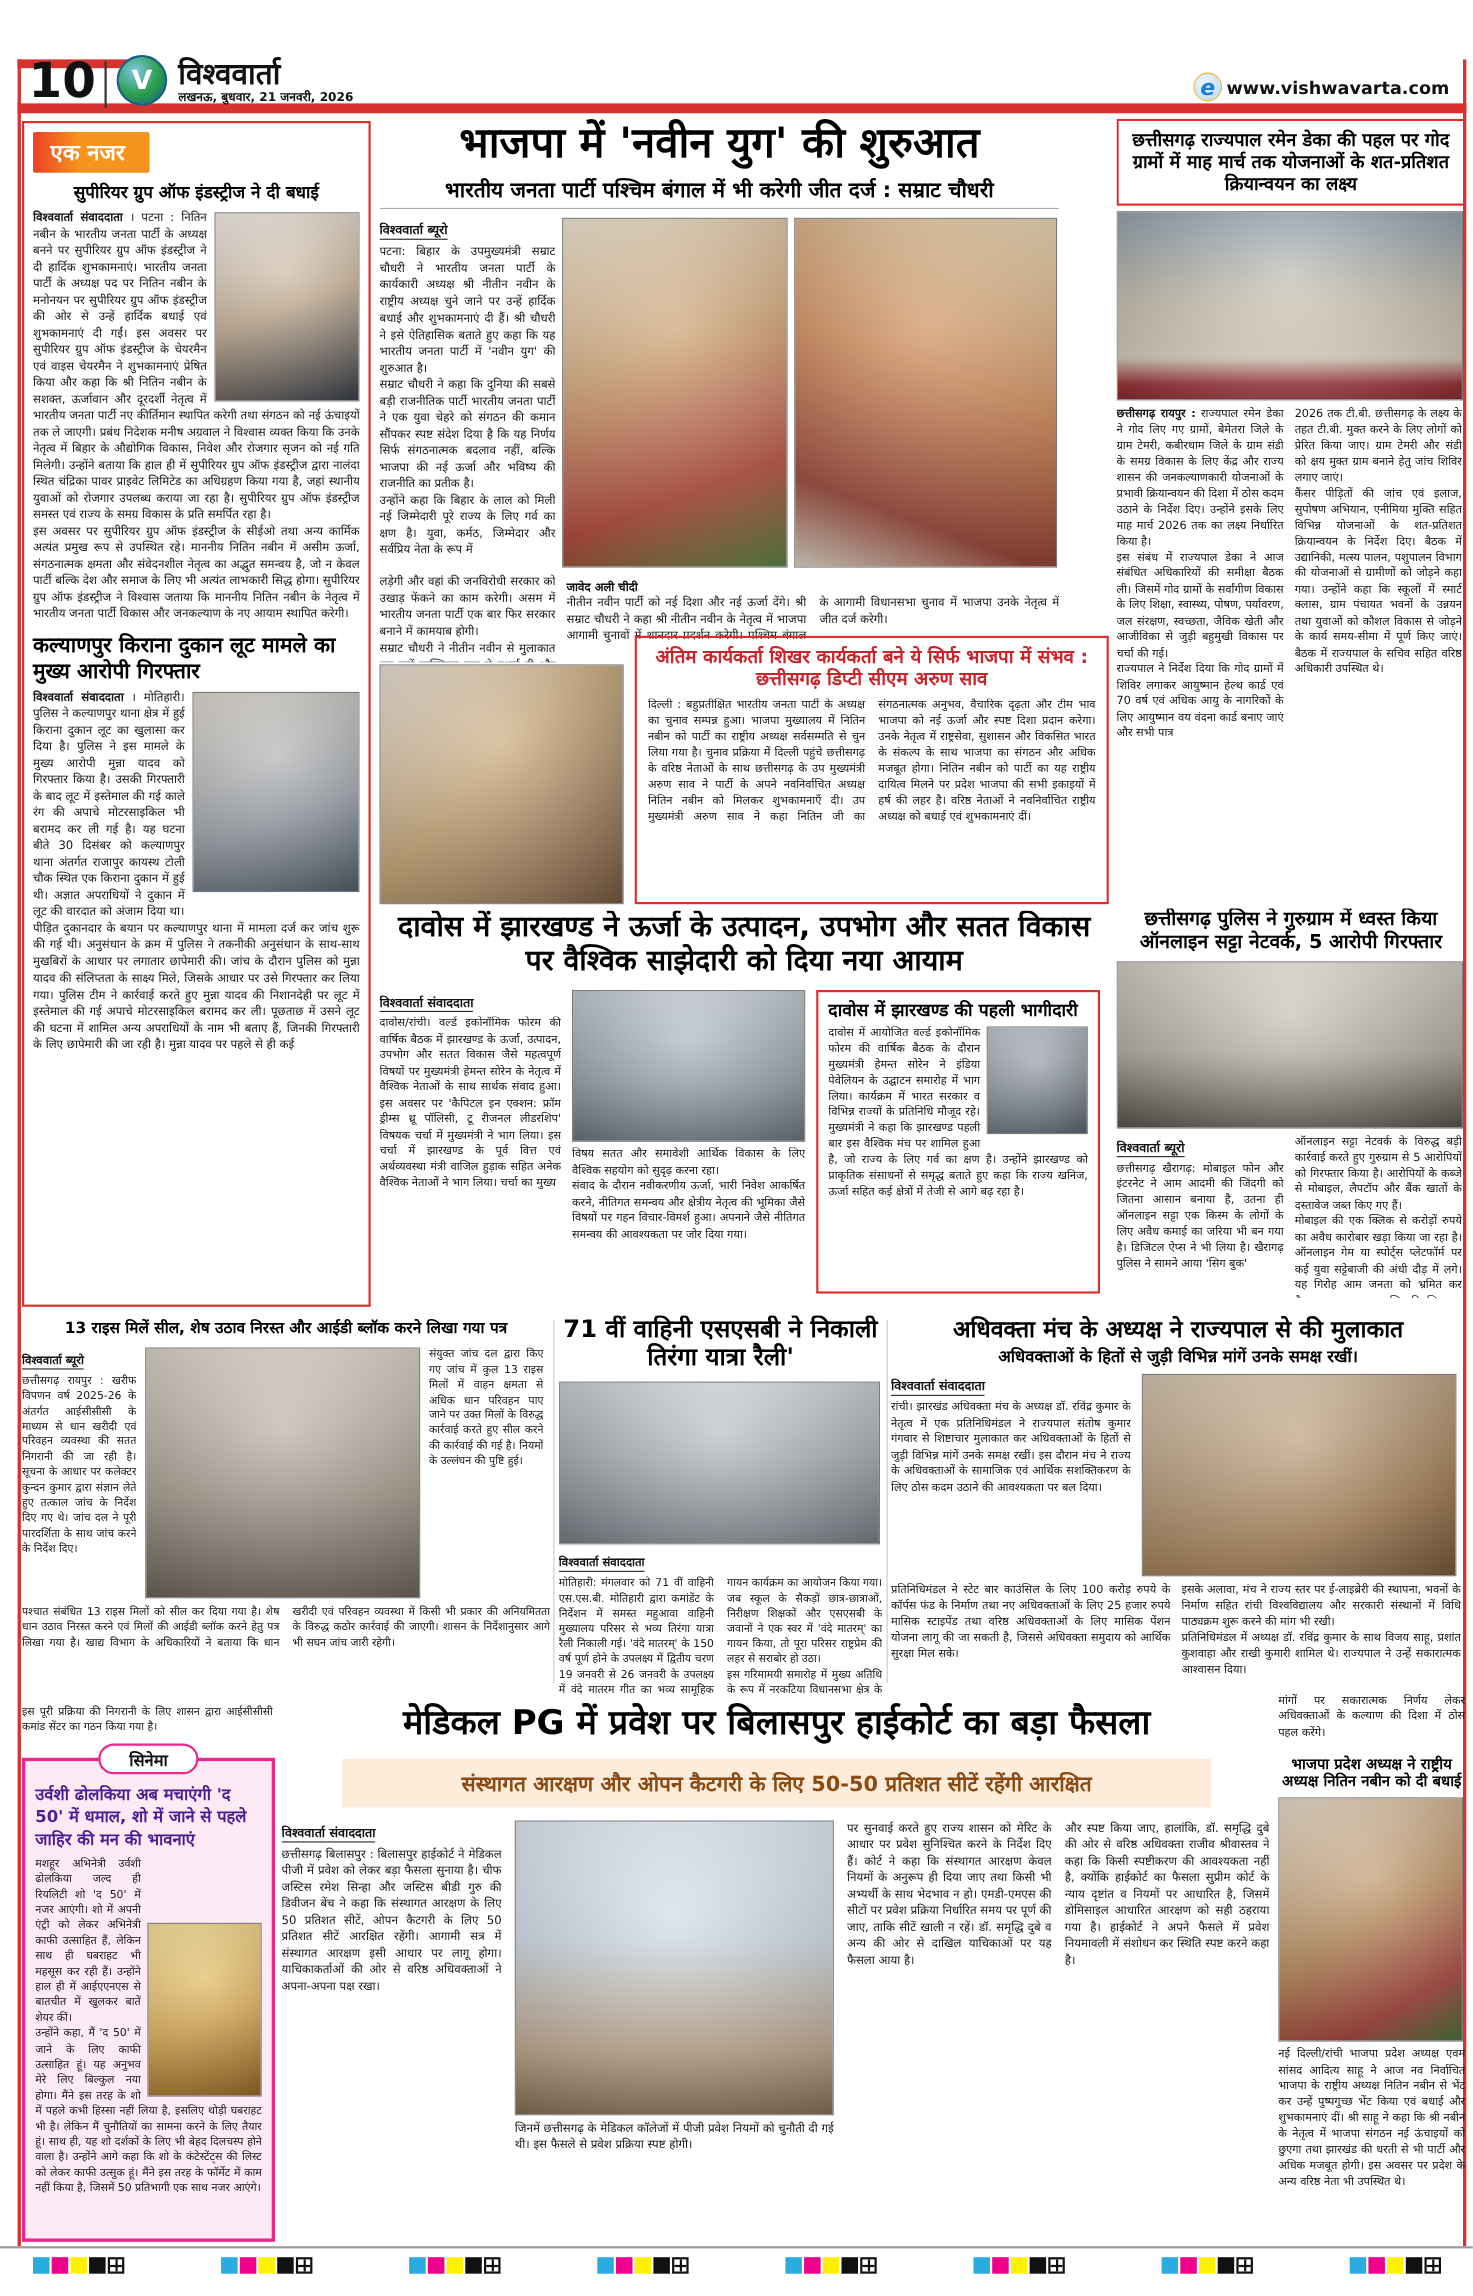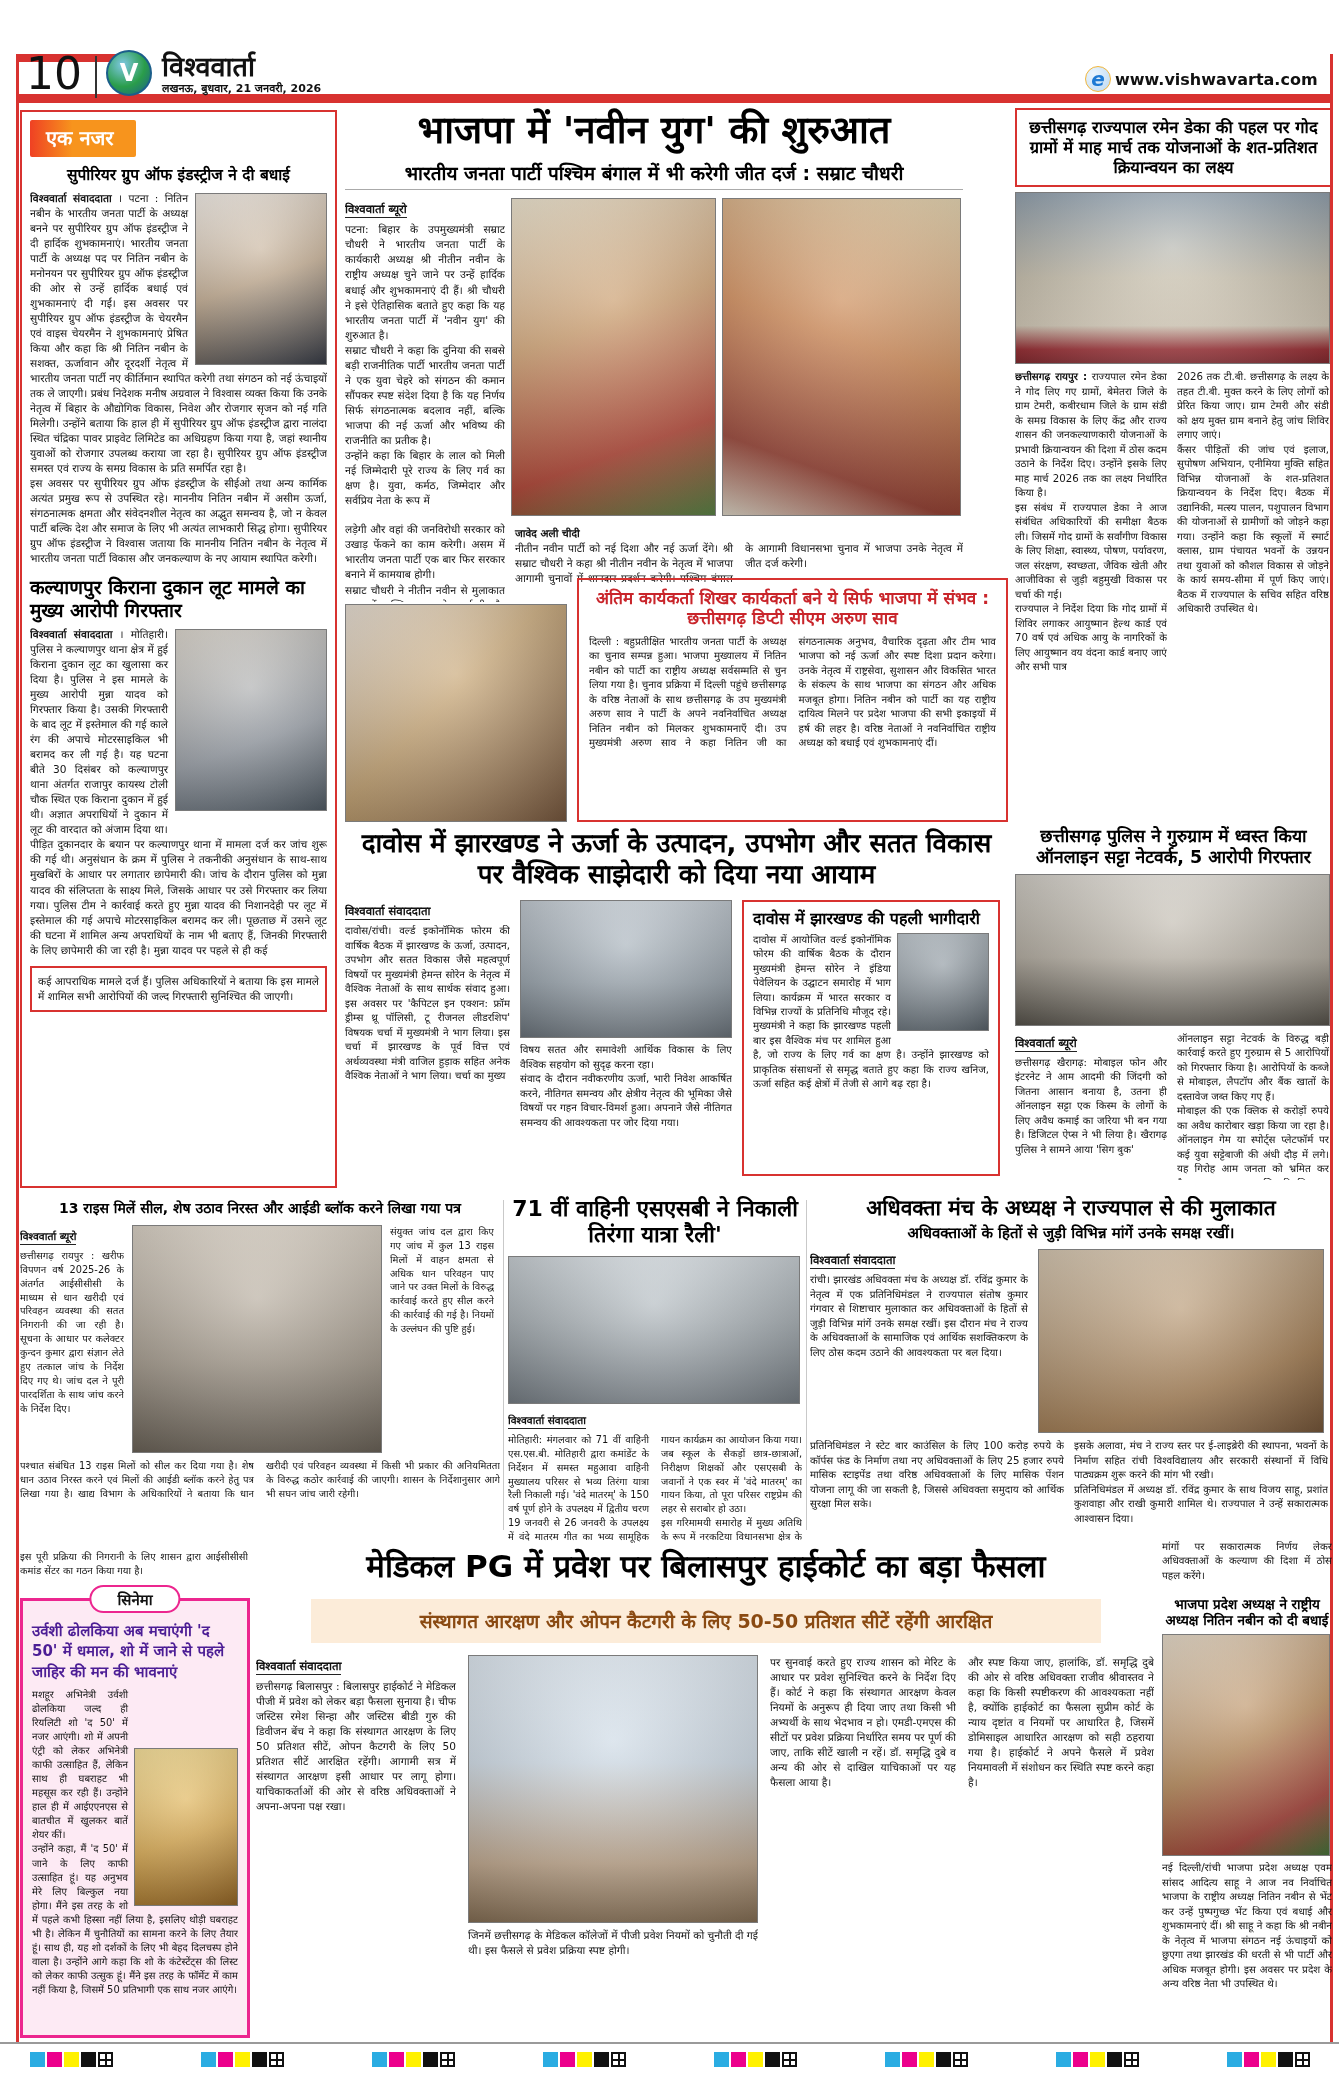--- a/index.html
+++ b/index.html
@@ -62,21 +62,21 @@
 <body>
 
 <div id="page">
 
   <div class="abs redbar" style="left:16px;top:54px;width:112px;height:8px;"></div>
   <div class="abs redbar" style="left:16px;top:54px;width:3px;height:1988px;"></div>
   <div class="abs redbar" style="left:1330px;top:54px;width:3px;height:1988px;"></div>
   <div class="abs redbar" style="left:16px;top:94px;width:1317px;height:9px;"></div>
   <div class="abs grayline" style="left:0;top:2042px;width:1339px;height:2px;"></div>
 
-  <div class="abs" style="left:26px;top:48px;font-size:44px;font-weight:normal;">10</div>
+  <div class="abs" style="left:26px;top:48px;font-size:44px;font-weight:bold;">10</div>
   <div class="abs" style="left:95px;top:56px;width:2px;height:42px;background:#333;"></div>
   <div class="abs" style="left:106px;top:50px;">
     <div class="logo-circle">
         <span>V</span>
       </div>
   </div>
   <div class="abs" style="left:162px;top:47px;font-size:27px;font-weight:bold;">विश्ववार्ता</div>
   <div class="abs" style="left:162px;top:80px;font-size:11px;font-weight:bold;">लखनऊ, बुधवार, 21 जनवरी, 2026</div>
   <div class="abs" style="left:1085px;top:66px;display:flex;align-items:center;gap:4px;">
     <span class="ie-icon">e</span>
@@ -94,21 +94,20 @@
 इस अवसर पर सुपीरियर ग्रुप ऑफ इंडस्ट्रीज के सीईओ तथा अन्य कार्मिक अत्यंत प्रमुख रूप से उपस्थित रहे। माननीय नितिन नबीन में असीम ऊर्जा, संगठनात्मक क्षमता और संवेदनशील नेतृत्व का अद्भुत समन्वय है, जो न केवल पार्टी बल्कि देश और समाज के लिए भी अत्यंत लाभकारी सिद्ध होगा। सुपीरियर ग्रुप ऑफ इंडस्ट्रीज ने विश्वास जताया कि माननीय नितिन नबीन के नेतृत्व में भारतीय जनता पार्टी विकास और जनकल्याण के नए आयाम स्थापित करेगी।</span>
     </div>
     <div class="headline" style="font-size:19px;margin:10px 0 5px;">कल्याणपुर किराना दुकान लूट मामले का मुख्य आरोपी गिरफ्तार</div>
     <div class="bodytext">
       <div class="photo ph-loot" style="float:right;width:152px;height:182px;margin:2px 0 4px 7px;"></div>
       <span class="lead">विश्ववार्ता संवाददाता</span>
       <span class="prew">। मोतिहारी। पुलिस ने कल्याणपुर थाना क्षेत्र में हुई किराना दुकान लूट का खुलासा कर दिया है। पुलिस ने इस मामले के मुख्य आरोपी मुन्ना यादव को गिरफ्तार किया है। उसकी गिरफ्तारी के बाद लूट में इस्तेमाल की गई काले रंग की अपाचे</span>
       <span class="prew">मोटरसाइकिल भी बरामद कर ली गई है। यह घटना बीते 30 दिसंबर को कल्याणपुर थाना अंतर्गत राजापुर कायस्थ टोली चौक स्थित एक किराना दुकान में हुई थी। अज्ञात अपराधियों ने दुकान में लूट की वारदात को अंजाम दिया था।
 पीड़ित दुकानदार के बयान पर कल्याणपुर थाना में मामला दर्ज कर जांच शुरू की गई थी। अनुसंधान के क्रम में पुलिस ने तकनीकी अनुसंधान के साथ-साथ मुखबिरों के आधार पर लगातार छापेमारी की। जांच के दौरान पुलिस को मुन्ना यादव की संलिप्तता के साक्ष्य मिले, जिसके आधार पर उसे गिरफ्तार कर लिया गया। पुलिस टीम ने कार्रवाई करते हुए मुन्ना यादव की निशानदेही पर लूट में इस्तेमाल की गई अपाचे मोटरसाइकिल बरामद कर ली। पूछताछ में उसने लूट की घटना में शामिल अन्य अपराधियों के नाम भी बताए हैं, जिनकी गिरफ्तारी के लिए छापेमारी की जा रही है। मुन्ना यादव पर पहले से ही कई</span>
     </div>
-    <div class="redbox bodytext" style="margin-top:8px;padding:6px;">कई आपराधिक मामले दर्ज हैं। पुलिस अधिकारियों ने बताया कि इस मामले में शामिल सभी आरोपियों की जल्द गिरफ्तारी सुनिश्चित की जाएगी।</div>
   </div>
 
   <div class="abs" style="left:345px;top:108px;width:618px;height:494px;overflow:hidden;">
     <div class="headline center" style="font-size:38px;">भाजपा में 'नवीन युग' की शुरुआत</div>
     <div class="headline center subrule" style="font-size:19px;margin-top:8px;">भारतीय जनता पार्टी पश्चिम बंगाल में भी करेगी जीत दर्ज : सम्राट चौधरी</div>
     <div style="display:flex;gap:6px;margin-top:8px;height:318px;">
       <div style="width:160px;">
         <span class="byline">विश्ववार्ता ब्यूरो</span>
         <div class="bodytext prew" style="height:292px;">पटना: बिहार के उपमुख्यमंत्री सम्राट चौधरी ने भारतीय जनता पार्टी के कार्यकारी अध्यक्ष श्री नीतीन नवीन के राष्ट्रीय अध्यक्ष चुने जाने पर उन्हें हार्दिक बधाई और शुभकामनाएं दी हैं। श्री चौधरी ने इसे ऐतिहासिक बताते हुए कहा कि यह भारतीय जनता पार्टी में 'नवीन युग' की शुरुआत है।
 सम्राट चौधरी ने कहा कि दुनिया की सबसे बड़ी राजनीतिक पार्टी भारतीय जनता पार्टी ने एक युवा चेहरे को संगठन की कमान सौंपकर स्पष्ट संदेश दिया है कि यह निर्णय सिर्फ संगठनात्मक बदलाव नहीं, बल्कि भाजपा की नई ऊर्जा और भविष्य की राजनीति का प्रतीक है।

